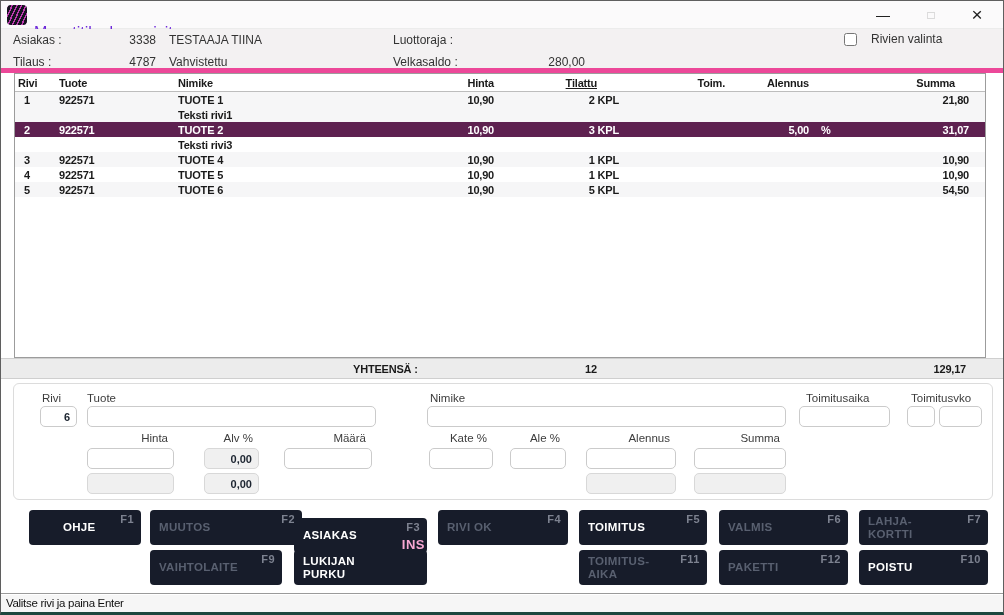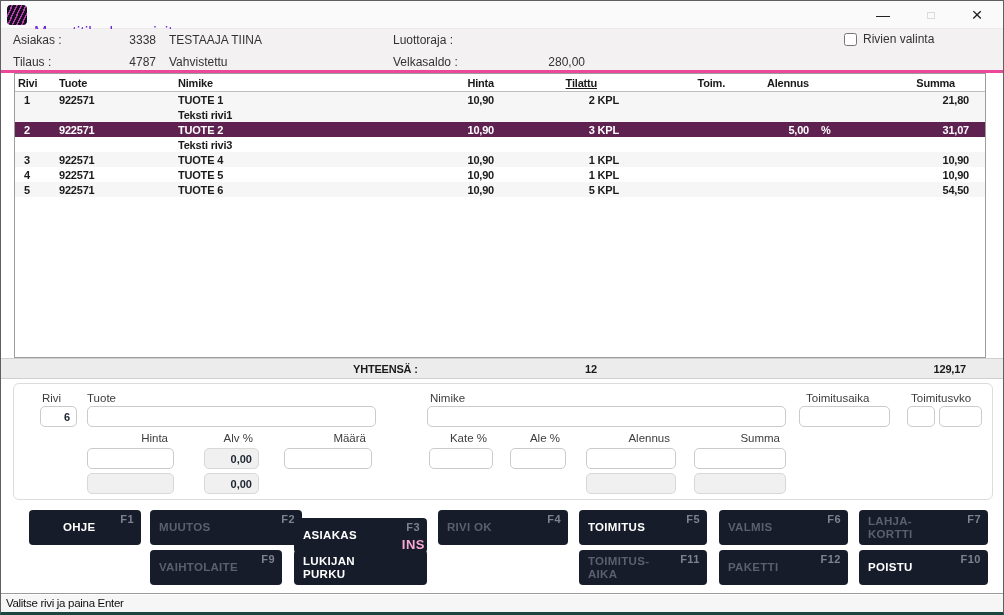--- a/index.html
+++ b/index.html
@@ -16,28 +16,28 @@
     background:
       repeating-linear-gradient(115deg, rgba(200,62,185,0.95) 0 1.4px, rgba(0,0,0,0) 1.4px 4.2px),
       #171221; }
   .title-text { position:absolute; left:33px; top:23px; font-size:16px; color:#6d28d9; }
   .winbtn { position:absolute; top:0; height:28px; width:40px; display:flex; align-items:center; justify-content:center; color:#222; }
   .winbtn.min { left:862px; font-size:14px; }
   .winbtn.max { left:910px; font-size:12px; color:#bdbdbd; }
   .winbtn.close { left:956px; font-size:19px; }
 
   
-  .infobar { position:absolute; left:0; top:28px; width:100%; height:44px; background:#f3f1f2; border-bottom:3px solid #ec4899; font-size:12px; color:#333; }
+  .infobar { position:absolute; left:0; top:28px; width:100%; height:44px; background:#f3f1f2; border-bottom:5px solid #ec4899; font-size:12px; color:#333; }
   .inforow { position:absolute; left:0; width:100%; height:18px; }
   .il { position:absolute; left:12px; }
   .iv { position:absolute; left:95px; width:60px; text-align:right; }
   .ix { position:absolute; left:168px; }
   .il2 { position:absolute; left:392px; }
   .iv2 { position:absolute; left:464px; width:120px; text-align:right; }
-  .chkwrap { position:absolute; left:843px; top:3px; display:flex; align-items:center; gap:6px; }
+  .chkwrap { position:absolute; left:843px; top:3px; display:flex; align-items:center; gap:14px; }
   .chkwrap input { width:13px; height:13px; accent-color:#5d1f4d; }
   .chklabel { font-size:12px; color:#333; }
 
   
   .ordertable { position:absolute; left:13px; top:72px; width:972px; height:285px; background:#fff; border:1px solid #9c9c9c; overflow:hidden;
     font-size:11px; letter-spacing:-0.2px; color:#1a1a1a; }
   .trow, .thead { display:grid; grid-template-columns:40px 120px 234px 85px 125px 110px 80px 35px 1fr; padding-right:16px; align-items:center; }
   .thead { height:18px; font-weight:bold; border-bottom:1px solid #bdbdbd; }
   .trow { height:15px; font-weight:bold; }
   .trow.shade { background:#f6f6f7; }

